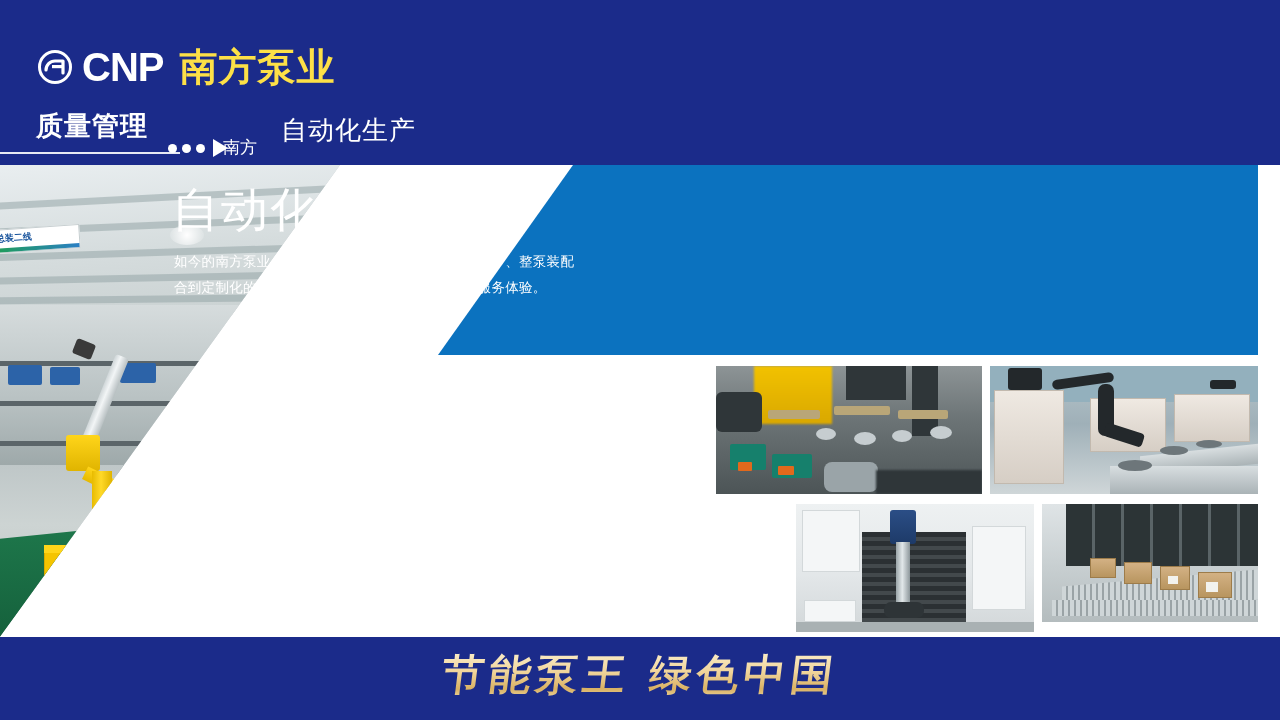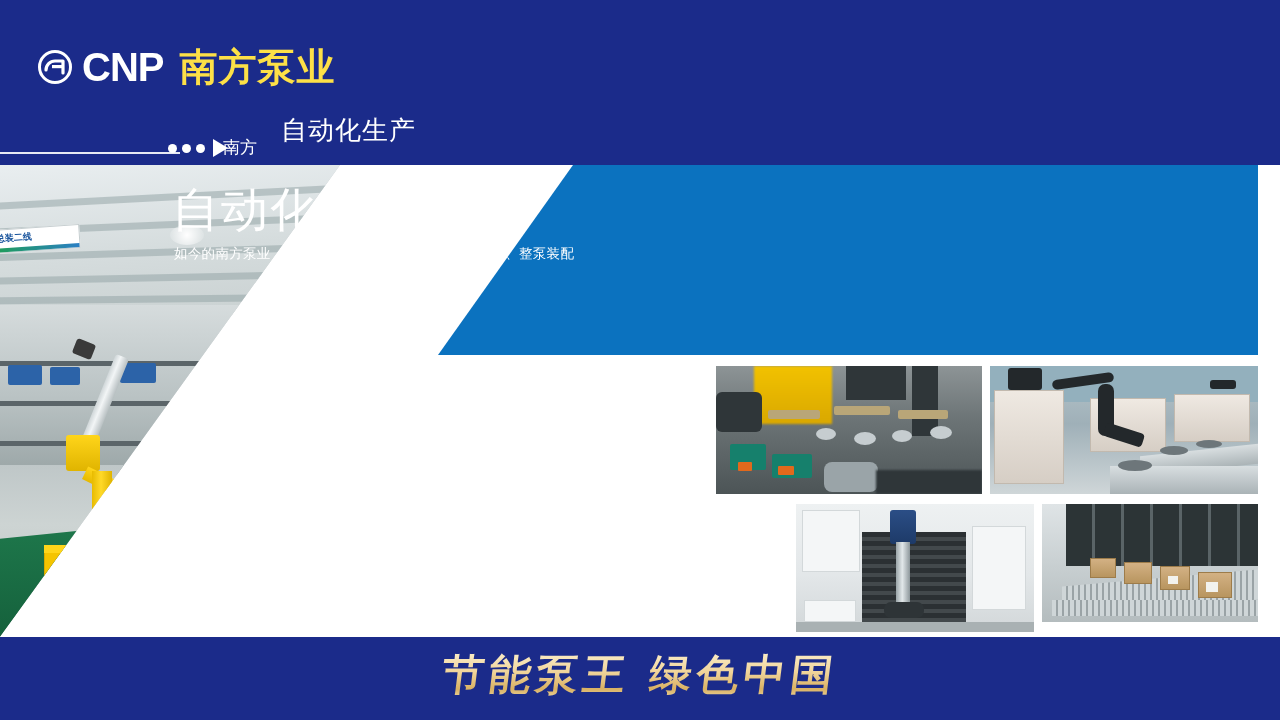--- a/index.html
+++ b/index.html
@@ -87,21 +87,21 @@
   }
 
   
   #info-panel {
     position:absolute; left:418px; top:0; width:840px; height:190px;
     background:#0b72bf;
     clip-path: polygon(155px 0, 840px 0, 840px 190px, 20px 190px);
   }
   #info-title { position:absolute; left:172px; top:14px; font-size:47px; color:#ffffff;
                 font-family:"DejaVu Sans","Liberation Sans",sans-serif; letter-spacing:2px; }
-  #info-body { position:absolute; left:174px; top:75px; width:610px; color:#ffffff;
+  #info-body { position:absolute; left:174px; top:83px; width:610px; color:#ffffff;
                font-size:13.5px; line-height:26px; letter-spacing:.3px;
                font-family:"DejaVu Sans","Liberation Sans",sans-serif; }
   #info-body p { margin:0; }
 
   
   #photo-grid { position:absolute; left:716px; top:201px; width:542px; height:266px; }
   .cell { position:absolute; overflow:hidden; background:#c8ced0; }
   #cell-0 { left:0;     top:0;   width:266px; height:128px; }
   #cell-1 { left:274px; top:0;   width:268px; height:128px; }
   #cell-2 { left:80px;  top:138px; width:238px; height:128px; }
@@ -163,20 +163,21 @@
           <circle cx="17" cy="17" r="15.5" fill="none" stroke="#ffffff" stroke-width="3"></circle>
           <path d="M8 20 a9 9 0 0 1 9 -9 h7" fill="none" stroke="#ffffff" stroke-width="3.2" stroke-linecap="round"></path>
           <rect x="14" y="15" width="11" height="3.2" fill="#ffffff"></rect>
           <path d="M25 11 v12" stroke="#ffffff" stroke-width="3.2" stroke-linecap="round"></path>
         </svg>
       </span>
       <span id="logo-cnp">CNP</span>
       <span id="logo-cn">南方泵业</span>
     </div>
 
+    <div id="nav-primary">质量管理</div>
     <div id="nav-rule"></div>
 
     <div id="nav-dots">
       <span class="nav-dot"></span>
       <span class="nav-dot"></span>
       <span class="nav-dot"></span>
       <span id="nav-arrow"></span>
     </div>
 
     <div id="nav-sub">南方</div>
@@ -256,20 +257,21 @@
         </div>
       </div>
     </div>
 
     <div id="diag-band"></div>
 
     <div id="info-panel"></div>
     <div id="info-title">自动化生产</div>
     <div id="info-body">
       <p>如今的南方泵业，将自动化技术覆盖到零部件加工生产、整泵装配</p>
+      <p>合到定制化的流水线作业，给客户带来科技制泵的服务体验。</p>
     </div>
 
     <div id="photo-grid">
 
       <div class="cell" id="cell-0">
         <div class="c0-bg"></div>
         <div class="c0-yellow"></div>
         <div class="c0-dark" style="left:130px; top:0;   width:60px; height:34px;"></div>
         <div class="c0-dark" style="left:196px; top:0;   width:26px; height:70px;"></div>
         <div class="c0-dark" style="left:0;     top:26px; width:46px; height:40px; border-radius:6px;"></div>

